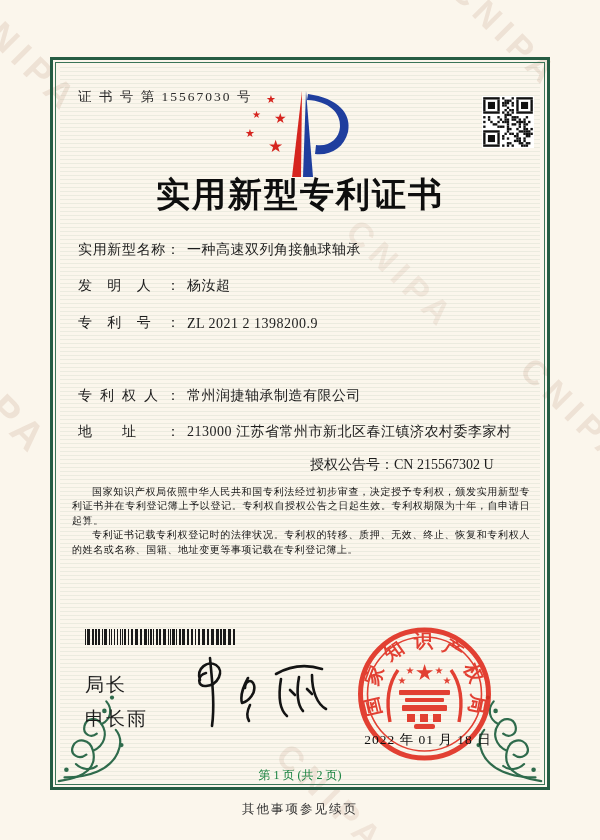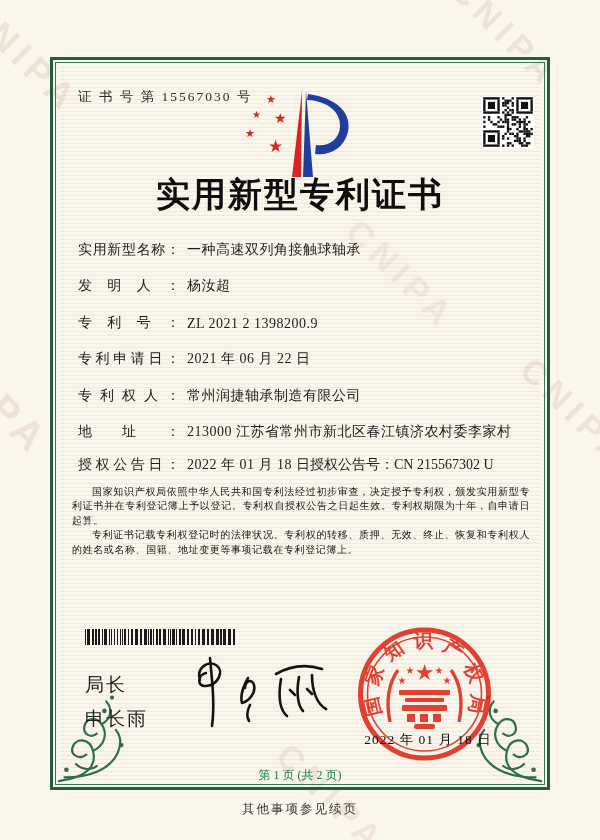--- a/index.html
+++ b/index.html
@@ -247,31 +247,25 @@
 
     <div class="row" style="top:277px">
       <span class="lab">发明人：</span><span class="val">杨汝超</span>
     </div>
     <div class="row" style="top:241px">
       <span class="lab">实用新型名称：</span><span class="val">一种高速双列角接触球轴承</span>
     </div>
     <div class="row" style="top:314px">
       <span class="lab">专利号：</span><span class="val">ZL 2021 2 1398200.9</span>
     </div>
-    <div class="row" style="top:350px">
-      <span class="lab">专利申请日：</span><span class="val">2021 年 06 月 22 日</span>
-    </div>
     <div class="row" style="top:387px">
       <span class="lab">专利权人：</span><span class="val">常州润捷轴承制造有限公司</span>
     </div>
     <div class="row" style="top:423px">
       <span class="lab">地址：</span><span class="val">213000 江苏省常州市新北区春江镇济农村委李家村</span>
-    </div>
-    <div class="row" style="top:456px">
-      <span class="lab">授权公告日：</span><span class="val">2022 年 01 月 18 日</span>
     </div>
     <div class="row2" style="left:310px;top:456px">
       <span>授权公告号：</span><span class="val">CN 215567302 U</span>
     </div>
 
     <div class="paras">
       <p>国家知识产权局依照中华人民共和国专利法经过初步审查，决定授予专利权，颁发实用新型专利证书并在专利登记簿上予以登记。专利权自授权公告之日起生效。专利权期限为十年，自申请日起算。</p>
       <p>专利证书记载专利权登记时的法律状况。专利权的转移、质押、无效、终止、恢复和专利权人的姓名或名称、国籍、地址变更等事项记载在专利登记簿上。</p>
     </div>
 

